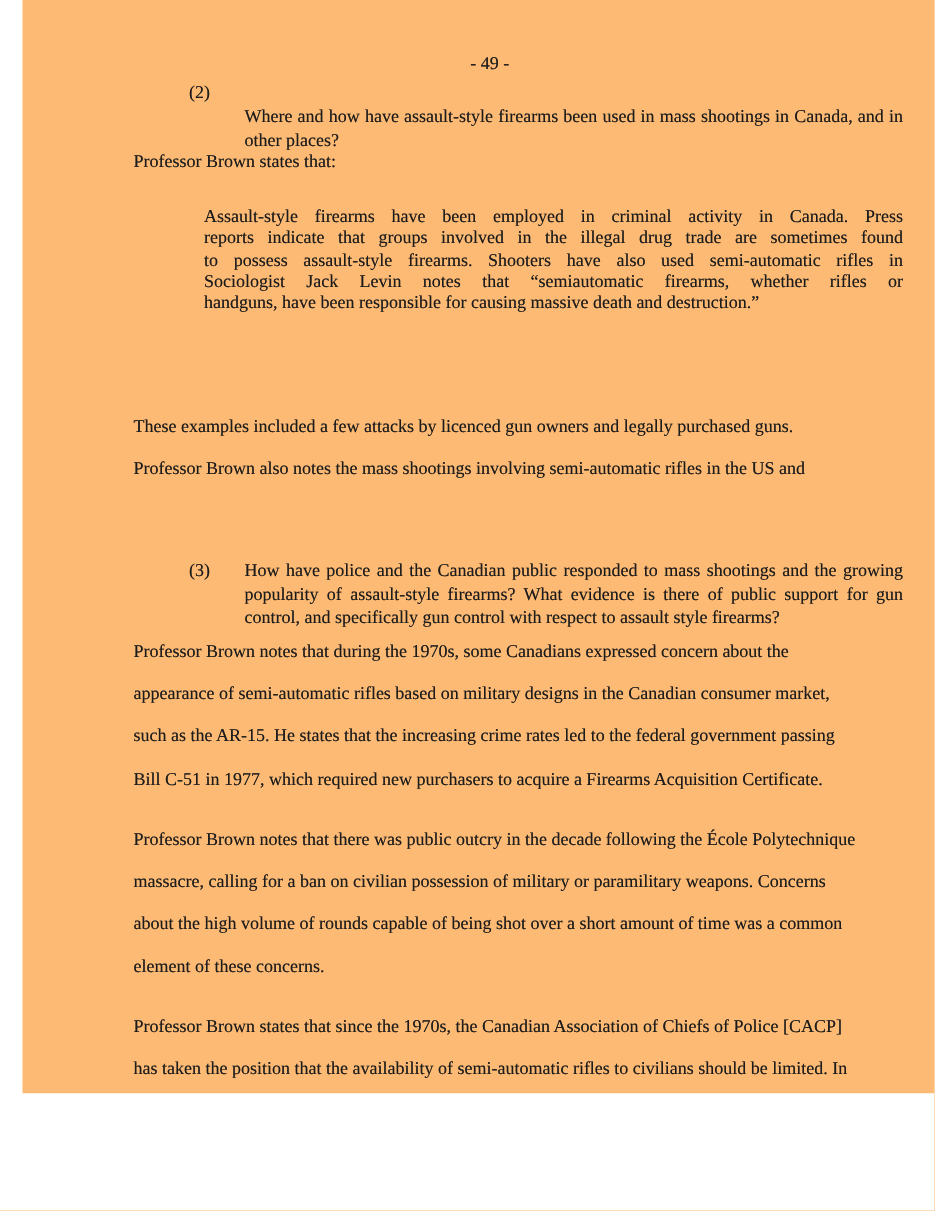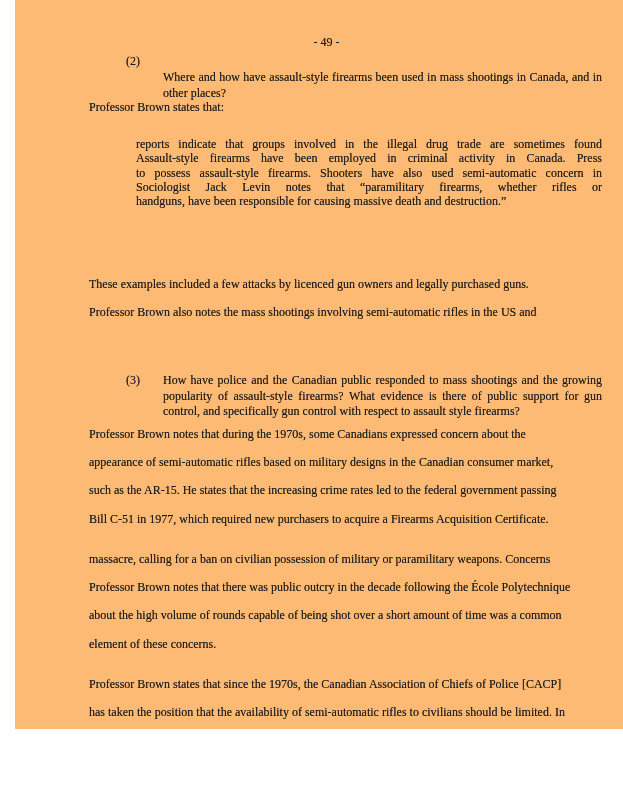--- a/index.html
+++ b/index.html
@@ -40,24 +40,24 @@
 
   <div class="abs qnum" style="top:54px">(2)</div>
   <div class="abs qtext justified" style="top:70px">
       <div class="line">Where and how have assault-style firearms been used in mass shootings in Canada, and in</div>
       <div class="line">other places?</div>
     </div>
 
   <div class="abs intro" style="top:100px">Professor Brown states that:</div>
 
   <div class="abs quote justified" style="top:137px">
+      <div class="line">Assault-style firearms have been employed in criminal activity in Canada. Press</div>
       <div class="line">reports indicate that groups involved in the illegal drug trade are sometimes found</div>
-      <div class="line">Assault-style firearms have been employed in criminal activity in Canada. Press</div>
-      <div class="line">to possess assault-style firearms. Shooters have also used semi-automatic concern in</div>
-      <div class="line">Sociologist Jack Levin notes that “paramilitary firearms, whether rifles or</div>
+      <div class="line">to possess assault-style firearms. Shooters have also used semi-automatic rifles in</div>
+      <div class="line">Sociologist Jack Levin notes that “semiautomatic firearms, whether rifles or</div>
       <div class="line">handguns, have been responsible for causing massive death and destruction.”</div>
     </div>
 
 
   <div class="abs para" style="top:270px">
       <div class="line">These examples included a few attacks by licenced gun owners and legally purchased guns.</div>
     </div>
 
   <div class="abs para" style="top:298px">
       <div class="line">Professor Brown also notes the mass shootings involving semi-automatic rifles in the US and</div>
@@ -71,22 +71,22 @@
     </div>
 
   <div class="abs para" style="top:420px">
       <div class="line">Professor Brown notes that during the 1970s, some Canadians expressed concern about the</div>
       <div class="line">appearance of semi-automatic rifles based on military designs in the Canadian consumer market,</div>
       <div class="line">such as the AR-15. He states that the increasing crime rates led to the federal government passing</div>
       <div class="line">Bill C-51 in 1977, which required new purchasers to acquire a Firearms Acquisition Certificate.</div>
     </div>
 
   <div class="abs para" style="top:545px">
+      <div class="line">Professor Brown notes that there was public outcry in the decade following the École Polytechnique</div>
       <div class="line">massacre, calling for a ban on civilian possession of military or paramilitary weapons. Concerns</div>
-      <div class="line">Professor Brown notes that there was public outcry in the decade following the École Polytechnique</div>
       <div class="line">about the high volume of rounds capable of being shot over a short amount of time was a common</div>
       <div class="line">element of these concerns.</div>
     </div>
 
   <div class="abs para" style="top:670px">
       <div class="line">Professor Brown states that since the 1970s, the Canadian Association of Chiefs of Police [CACP]</div>
       <div class="line">has taken the position that the availability of semi-automatic rifles to civilians should be limited. In</div>
     </div>
 
 </div>

